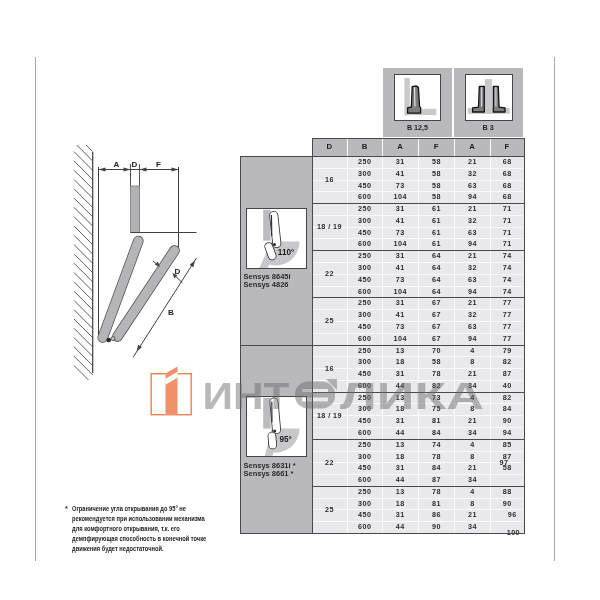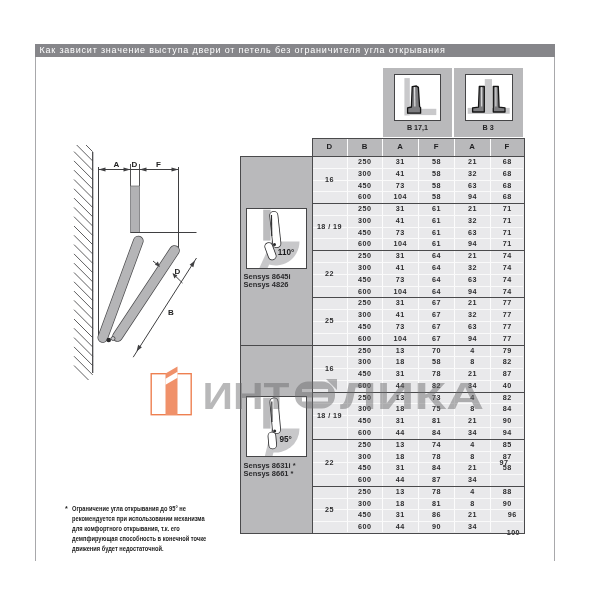--- a/index.html
+++ b/index.html
@@ -5,38 +5,37 @@
 #page{position:relative;width:600px;height:600px;background:#fff;overflow:hidden;font-family:"Liberation Sans", sans-serif;transform:translateZ(0);}
 .abs{position:absolute;}
 .cell{position:absolute;text-align:center;color:#2b2b2d;font-size:7.2px;font-weight:600;letter-spacing:0.45px;}
 .hline{position:absolute;height:1px;background:#4a4a4c;}
 .wline{position:absolute;height:1px;background:#fafafa;}
 .vline{position:absolute;width:1px;background:#4a4a4c;}
 .vlite{position:absolute;width:1px;background:#fcfcfc;}
 </style></head><body>
 <div id="page">
 
-<div class="abs" style="left:35px;top:43.5px;width:519.5px;height:13px;background:#86868a;color:#fff;font-size:9px;letter-spacing:0.8px;line-height:13.5px;padding-left:4.5px;white-space:nowrap;">Как зависит значение выступа двери от петель без ограничителя угла открывания</div>
 
 <div class="abs" style="left:35px;top:56.5px;width:1px;height:504px;background:#a8a8ab;"></div>
 
 <div class="abs" style="left:554px;top:56.5px;width:1px;height:504px;background:#a8a8ab;"></div>
 
 <div class="abs" style="left:383px;top:67.5px;width:69px;height:69.3px;background:#b9b9bb;"></div>
 
 <div class="abs" style="left:393.6px;top:73.5px;width:47.7px;height:47px;background:#fff;border:1px solid #454547;"></div>
 
 <svg class="abs" style="left:394.6px;top:74.5px;" width="45.7" height="45" viewBox="0 0 45.7 45">
       <rect x="9.4" y="3.1" width="5.4" height="37.4" fill="#c9c9cb"></rect>
       <rect x="14.8" y="33.8" width="26.5" height="6.3" fill="#c9c9cb"></rect>
       <path d="M17.2,11.6 L21.4,11 L23.4,12.4 L24.6,31.6 L25.6,32.6 L25.6,38.2 L12.6,38.2 L12.6,32.8 L16.4,32 Z" fill="#7d7d80" stroke="#141414" stroke-width="1.3" stroke-linejoin="round"></path>
       <line x1="19.6" y1="12" x2="19.9" y2="31.5" stroke="#e8e8e8" stroke-width="1.1"></line>
     </svg>
 
-<div class="abs" style="left:383px;top:122.5px;width:69px;text-align:center;font-size:7.2px;font-weight:700;color:#252527;">B 17,1</div>
+<div class="abs" style="left:383px;top:122.5px;width:69px;text-align:center;font-size:7.2px;font-weight:700;color:#252527;">B 12,5</div>
 
 <div class="abs" style="left:453.5px;top:67.5px;width:69.3px;height:69.3px;background:#b9b9bb;"></div>
 
 <div class="abs" style="left:465.1px;top:73.5px;width:47.6px;height:47.2px;background:#fff;border:1px solid #454547;"></div>
 
 <svg class="abs" style="left:466.1px;top:74.5px;" width="45.6" height="45.2" viewBox="0 0 45.6 45.2">
       <rect x="18.8" y="4.1" width="7.2" height="34.7" fill="#c9c9cb"></rect>
       <rect x="1.7" y="32.9" width="42" height="5.9" fill="#c9c9cb"></rect>
       <path d="M13.3,11.5 L18.3,11.3 L18.3,37 L6.6,37 L6.6,32.8 L12.5,32.2 Z" fill="#7d7d80" stroke="#141414" stroke-width="1.3" stroke-linejoin="round"></path>
       <path d="M32.3,11.5 L27.3,11.3 L27.3,37 L39,37 L39,32.8 L33.1,32.2 Z" fill="#7d7d80" stroke="#141414" stroke-width="1.3" stroke-linejoin="round"></path>

